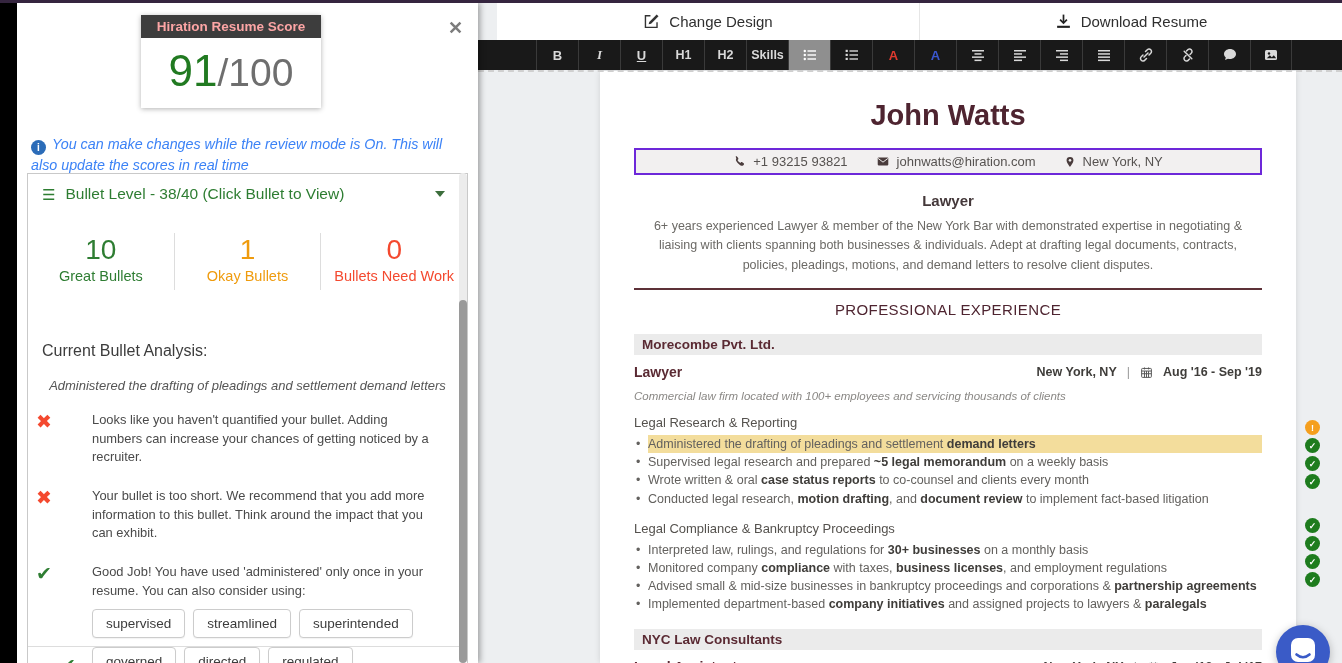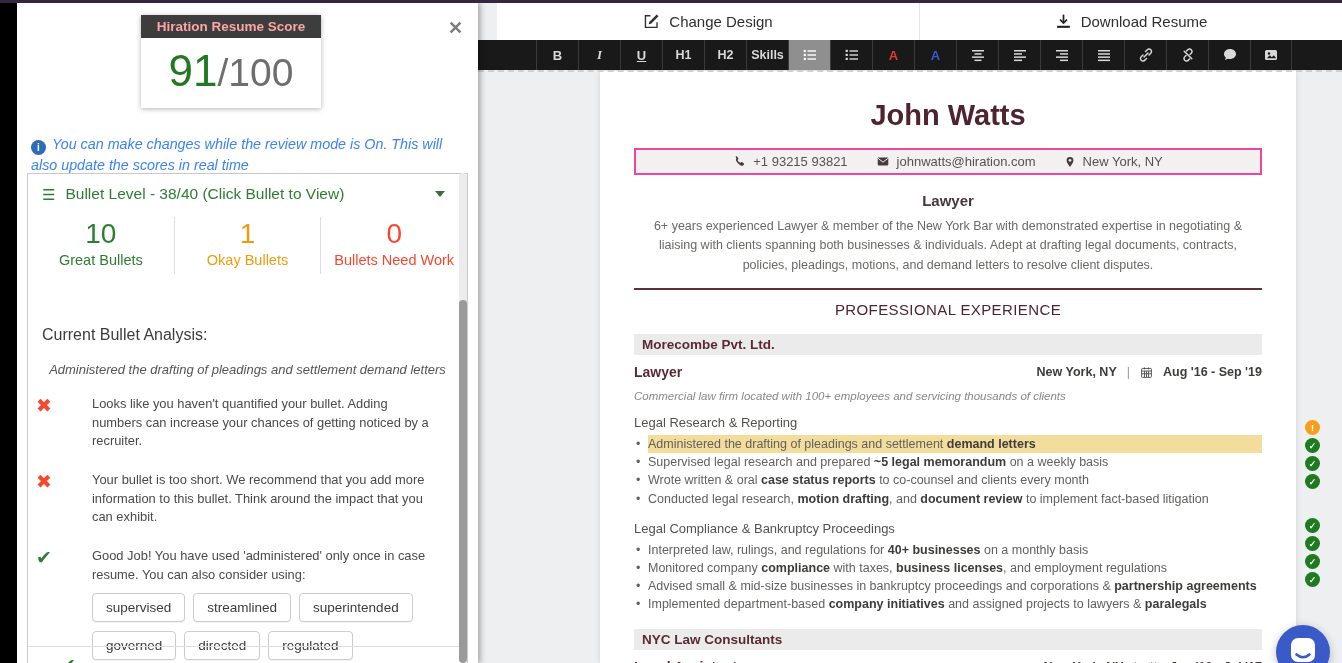--- a/index.html
+++ b/index.html
@@ -31,21 +31,21 @@
   .info-i::before { content:"i"; }
 
   .bl-card { position:absolute; left:10px; top:170px; width:441px; height:600px;
     border:1px solid #c9c9c9; background:#fff; }
   .bl-head { display:flex; align-items:center; gap:10px; padding:11px 14px 0; }
   .bl-list-icon { color:var(--success-green); font-size:15px; line-height:1; }
   .bl-title { color:var(--success-green); font-size:15.5px; flex:1; }
   .bl-caret { width:0; height:0; border-left:5px solid transparent; border-right:5px solid transparent;
     border-top:6px solid #3c6e3c; margin-right:8px; cursor:pointer; }
 
-  .stats { display:flex; margin-top:14px; }
+  .stats { display:flex; margin-top:30px; }
   .stat { flex:1; text-align:center; padding:2px 0 6px; }
   .stat + .stat { border-left:1px solid #ddd; }
   .stat-num { font-size:28px; line-height:1.1; }
   .stat-label { font-size:14.5px; margin-top:2px; }
 
   .analysis-h { margin:52px 0 0 14px; color:#3c3c3c; font-size:16px; }
   .current-bullet { margin-top:18px; text-align:center; font-style:italic; color:#555;
     font-size:13px; padding:0 20px; }
   .an-list { margin-top:18px; }
   .an-item { display:flex; padding-left:8px; }
@@ -91,21 +91,21 @@
   .g-blue { color:#3b57d0; font-weight:bold; }
   .tb-cell svg { display:block; }
 
   .dashline { position:absolute; left:478px; top:70px; width:864px; border-top:2px dashed #d0d0d0; z-index:9; }
 
   
   .page { position:absolute; left:600px; top:71px; width:696px; height:592px; background:#fff;
     box-shadow:0 0 6px rgba(0,0,0,.12); padding:28px 34px 0; overflow:hidden; z-index:5; }
 
   .r-name { text-align:center; color:var(--accent-maroon); font-size:29px; font-weight:bold; }
-  .contact-box { margin-top:16px; border:2px solid #ec4899; background:#f2f0f0; padding:4px 0;
+  .contact-box { margin-top:16px; border:2px solid #6d28d9; background:#f2f0f0; padding:4px 0;
     display:flex; justify-content:center; align-items:center; gap:28px; font-size:13px; color:#565250; }
   .c-item { display:flex; align-items:center; gap:7px; }
   .r-title { text-align:center; color:#44383a; font-weight:bold; font-size:15px; margin-top:17px; }
   .r-summary { text-align:center; color:#6b6965; font-size:12.5px; line-height:1.55; margin-top:8px;
     padding:0 2px; }
   .r-hr { border:none; border-top:2px solid #5d3138; margin-top:13px; }
   .r-sec { text-align:center; color:var(--accent-maroon); font-weight:normal; font-size:15px;
     margin-top:11px; letter-spacing:.4px; }
 
   .exp-banner { background:#ebebeb; color:#5a2a33; font-weight:bold; font-size:13.5px;
@@ -188,21 +188,21 @@
         </div>
         <div class="an-item">
           <span class="an-icon ic-cross">✖</span>
           <div class="an-body">
             <div class="an-text">Your bullet is too short. We recommend that you add more information to this bullet. Think around the impact that you can exhibit.</div>
           </div>
         </div>
         <div class="an-item">
           <span class="an-icon ic-check">✔</span>
           <div class="an-body">
-            <div class="an-text">Good Job! You have used 'administered' only once in case resume. You can also consider using:</div>
+            <div class="an-text">Good Job! You have used 'administered' only once in your resume. You can also consider using:</div>
             <div class="chips">
               <span class="chip">supervised</span>
               <span class="chip">streamlined</span>
               <span class="chip">superintended</span>
               <span class="chip">governed</span>
               <span class="chip">directed</span>
               <span class="chip">regulated</span>
             </div>
           </div>
         </div>
@@ -405,21 +405,21 @@
       <ul class="bullets">
         <li class="hl">
           <span class="seg-wrap"><span>Administered the drafting of pleadings and settlement </span><b>demand letters</b></span>
         </li>
         <li><span class="seg-wrap"><span>Supervised legal research and prepared </span><b>~5 legal memorandum</b><span> on a weekly basis</span></span></li>
         <li><span class="seg-wrap"><span>Wrote written &amp; oral </span><b>case status reports</b><span> to co-counsel and clients every month</span></span></li>
         <li><span class="seg-wrap"><span>Conducted legal research, </span><b>motion drafting</b><span>, and </span><b>document review</b><span> to implement fact-based litigation</span></span></li>
       </ul>
       <div class="grp-h">Legal Compliance &amp; Bankruptcy Proceedings</div>
       <ul class="bullets">
-        <li><span class="seg-wrap"><span>Interpreted law, rulings, and regulations for </span><b>40+ businesses</b><span> on a monthly basis</span></span></li>
+        <li><span class="seg-wrap"><span>Interpreted law, rulings, and regulations for </span><b>30+ businesses</b><span> on a monthly basis</span></span></li>
         <li><span class="seg-wrap"><span>Monitored company </span><b>compliance</b><span> with taxes, </span><b>business licenses</b><span>, and employment regulations</span></span></li>
         <li><span class="seg-wrap"><span>Advised small &amp; mid-size businesses in bankruptcy proceedings and corporations &amp; </span><b>partnership agreements</b></span></li>
         <li><span class="seg-wrap"><span>Implemented department-based </span><b>company initiatives</b><span> and assigned projects to lawyers &amp; </span><b>paralegals</b></span></li>
       </ul>
       <div class="exp-banner">NYC Law Consultants</div>
       <div class="exp-row">
         <span class="exp-role">Legal Assistant</span>
         <span class="exp-right">
           <span class="exp-loc">New York, NY</span>
           <span class="exp-sep">|</span>

